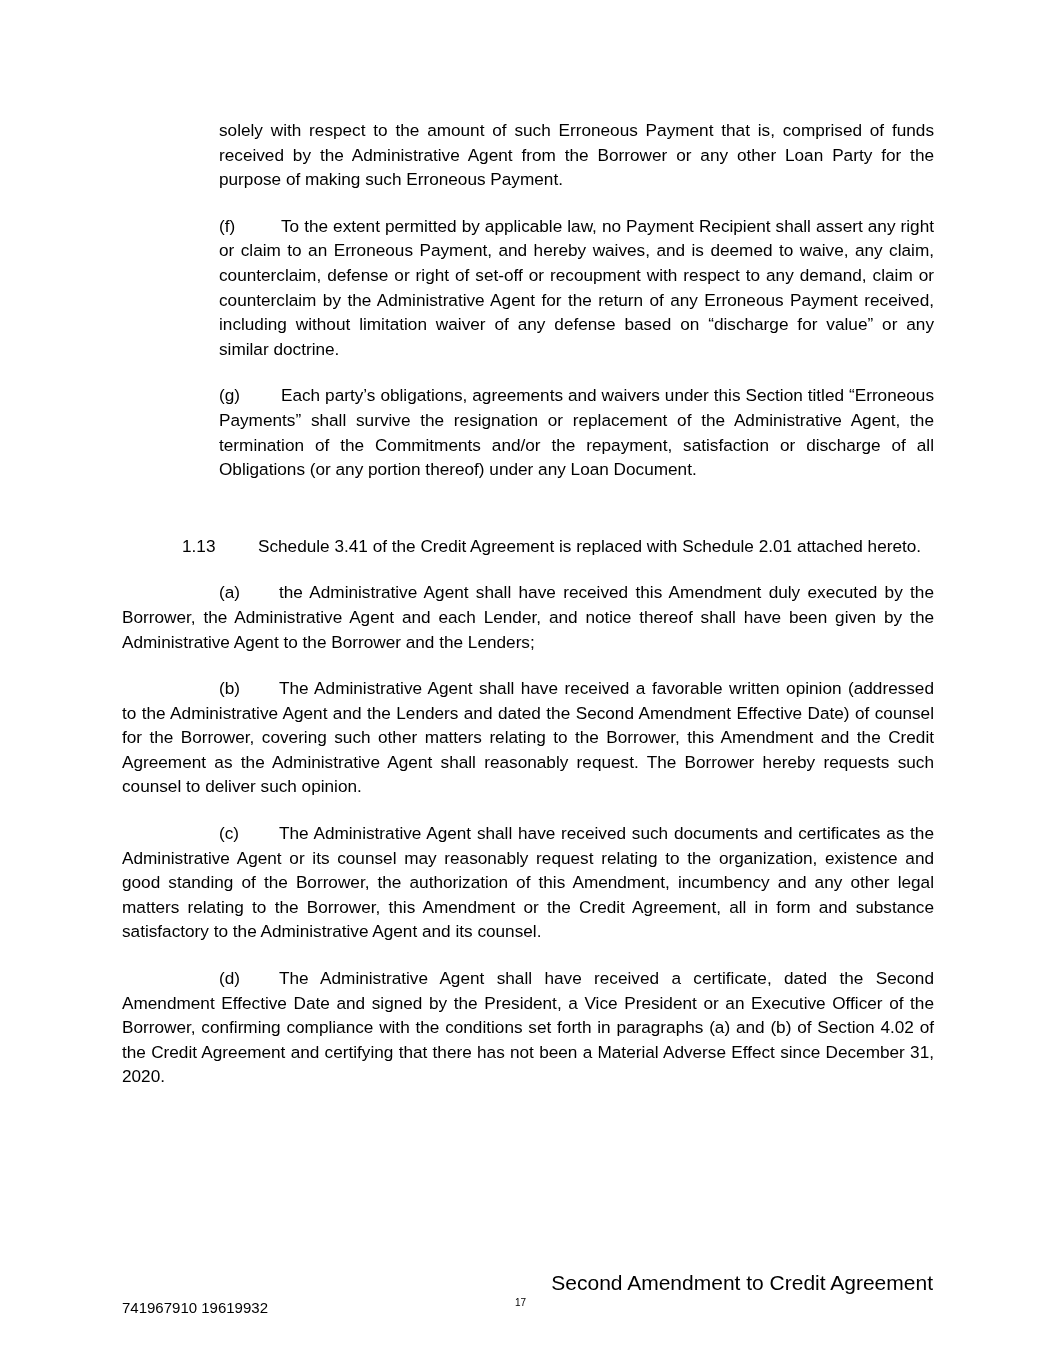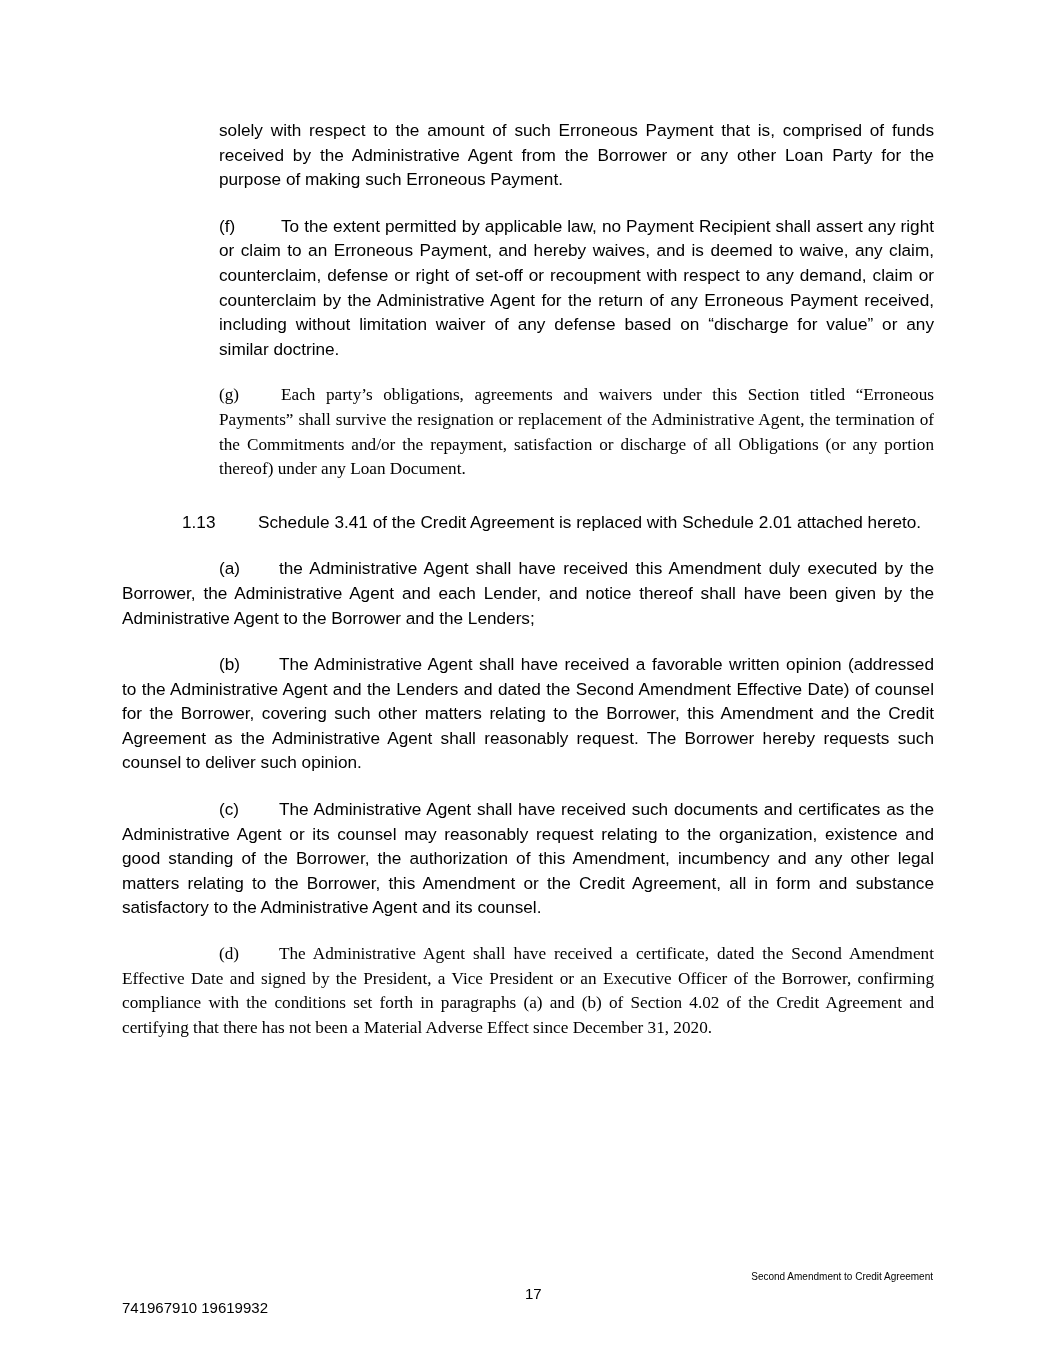--- a/index.html
+++ b/index.html
@@ -23,70 +23,70 @@
     top: 118px;
     width: 812px;
   }
   p {
     margin: 0 0 22px 0;
     font-size: 17.2px;
     line-height: 24.6px;
     text-align: justify;
     text-justify: inter-word;
   }
-  p:last-child { margin-bottom: 0; font-family: Liberation Serif, serif; }
+  p:last-child { margin-bottom: 0; }
 
   
   .indent-block {
     margin-left: 97px;
     width: 715px;
   }
   .indent-block p {
     width: 100%;
   }
   .hang-label {
     display: inline-block;
     width: 62px;
   }
   .hang-label-wide {
     display: inline-block;
     width: 60px;
   }
   .sec-num {
     display: inline-block;
     width: 70px;
+    margin-top: 24px;
   }
   u { text-decoration: underline; }
 
   .footer {
     position: absolute;
     left: 0;
     right: 0;
     bottom: 0;
     height: 120px;
   }
   .footer-right {
     position: absolute;
     right: 122px;
     top: 26px;
-    font-size: 10px;
+    font-size: 21px;
   }
   .footer-left {
     position: absolute;
     left: 122px;
     top: 54px;
     font-size: 15px;
     text-align: center;
   }
   .footer-page {
     position: absolute;
     left: 515px;
-    top: 40px;
-    font-size: 15px;
-    margin-left: 10px;
+    top: 52px;
+    font-size: 10px;
   }
 </style>
 </head>
 <body>
 
 <div class="page">
 
   <div class="body-area">
 
     <div class="indent-block">

